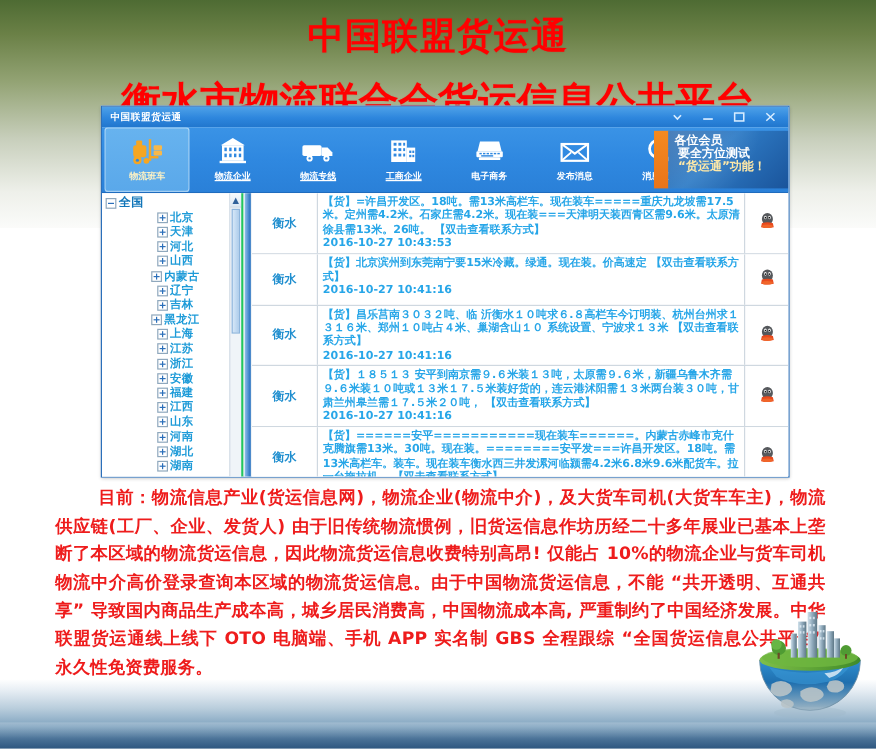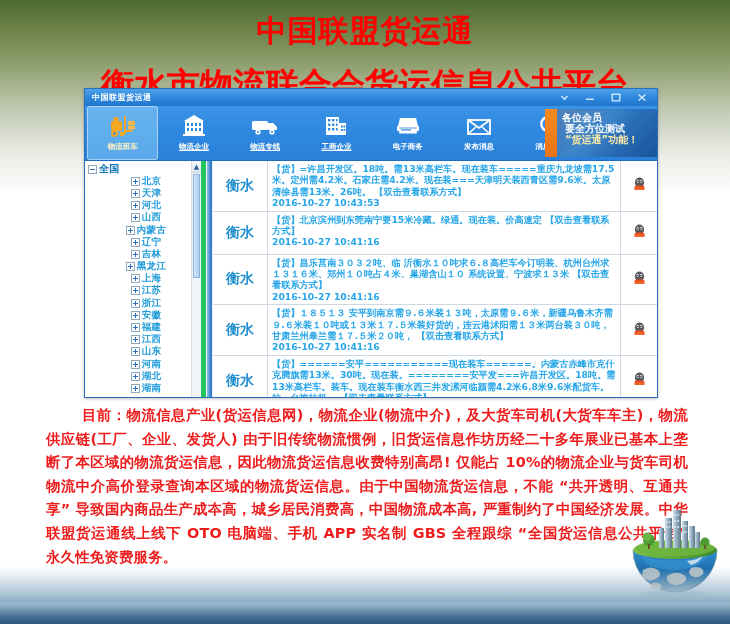--- a/index.html
+++ b/index.html
@@ -206,21 +206,21 @@
   
   .app-body {
     display: flex;
     height: calc(308px - 17px - 54px);
     background: #ffffff;
     border-top: 1px solid #1f6cbe;
   }
   .tree-pane {
     width: 116px;
     background: #ffffff;
-    border-right: 5px solid #22c55e;
+    border-right: 2px solid #22c55e;
     position: relative;
     overflow: hidden;
   }
   .tree-scroll {
     position: absolute;
     inset: 0 9px 0 0;
     padding: 2px 0 0 3px;
     box-sizing: border-box;
   }
   .tree-node {
@@ -311,21 +311,21 @@
     background: #ffffff;
     min-height: 42px;
   }
   .cell-region {
     width: 54px;
     flex: 0 0 54px;
     border-right: 1px solid #cfd8e0;
     display: flex;
     align-items: center;
     justify-content: center;
-    font-size: 14px;
+    font-size: 10px;
     font-weight: bold;
     color: #1f8ecf;
   }
   .cell-content {
     flex: 1;
     padding: 2px 3px 2px 4px;
     box-sizing: border-box;
   }
   .msg {
     font-size: 9.2px;

